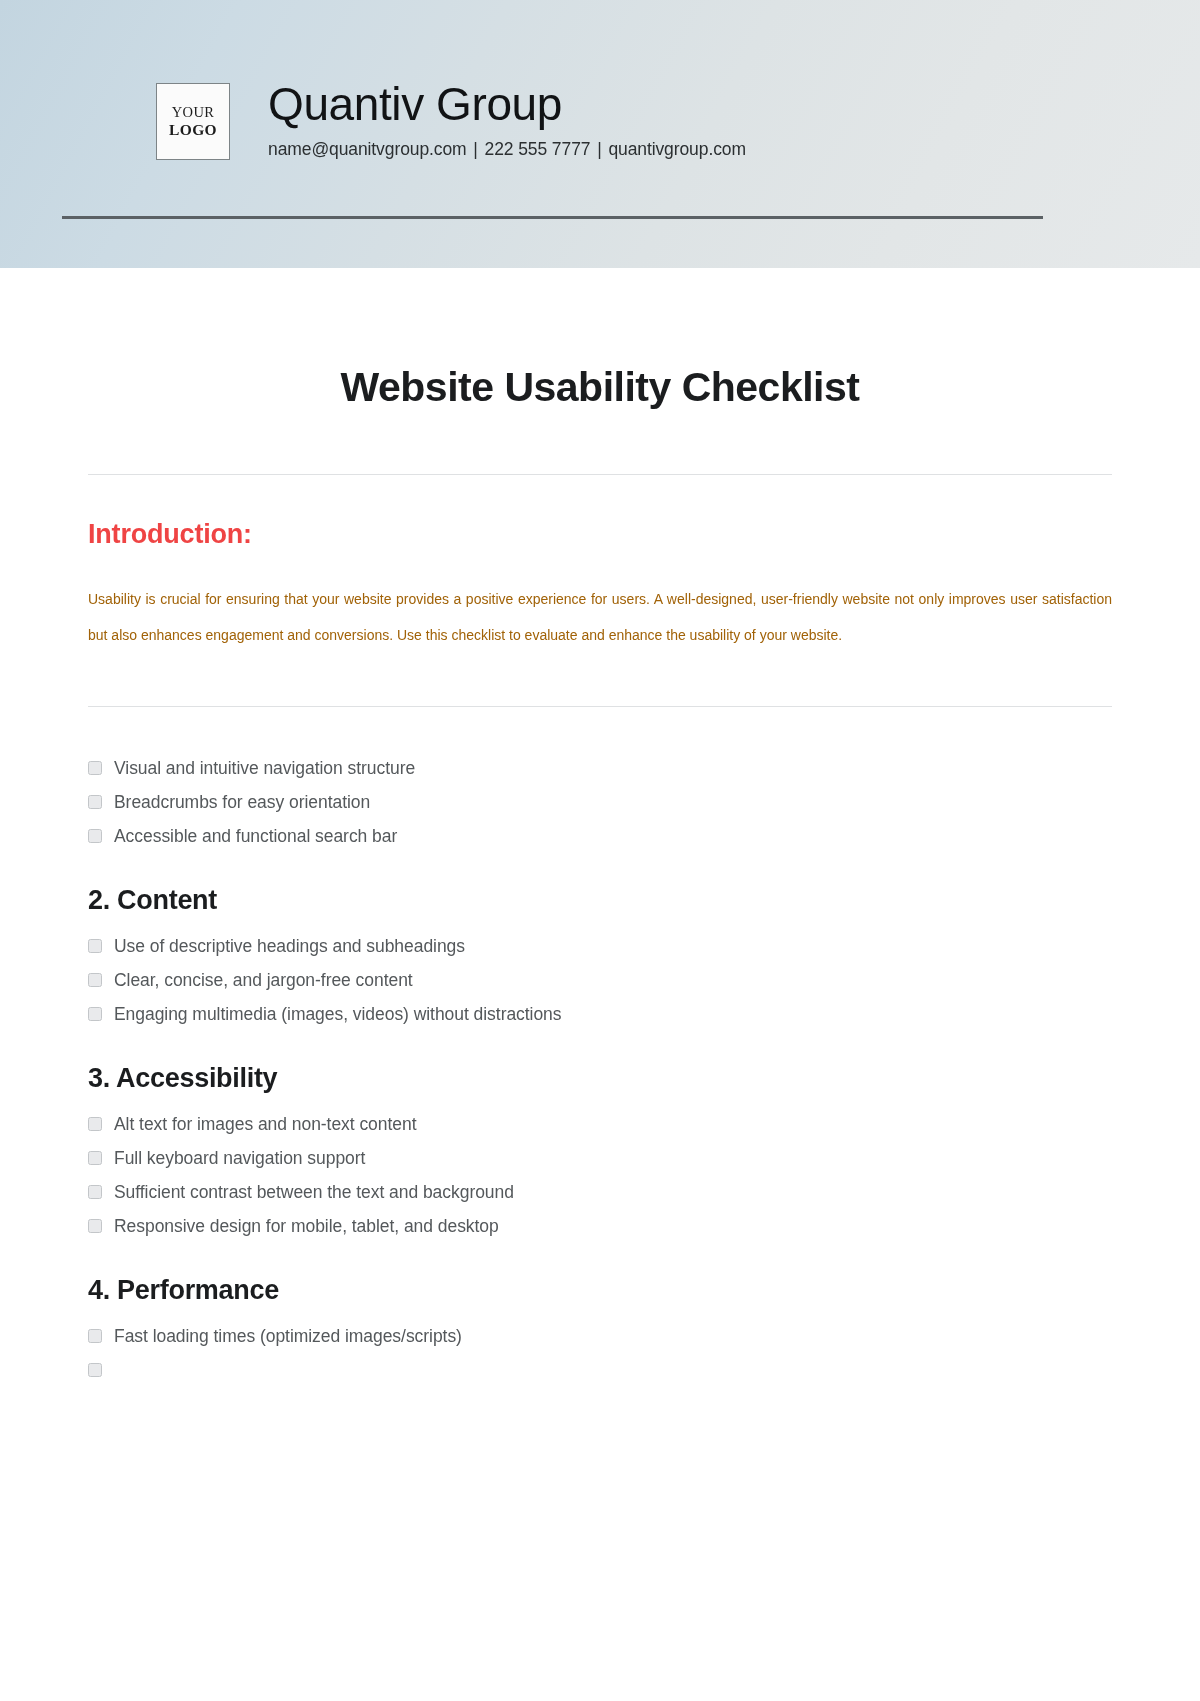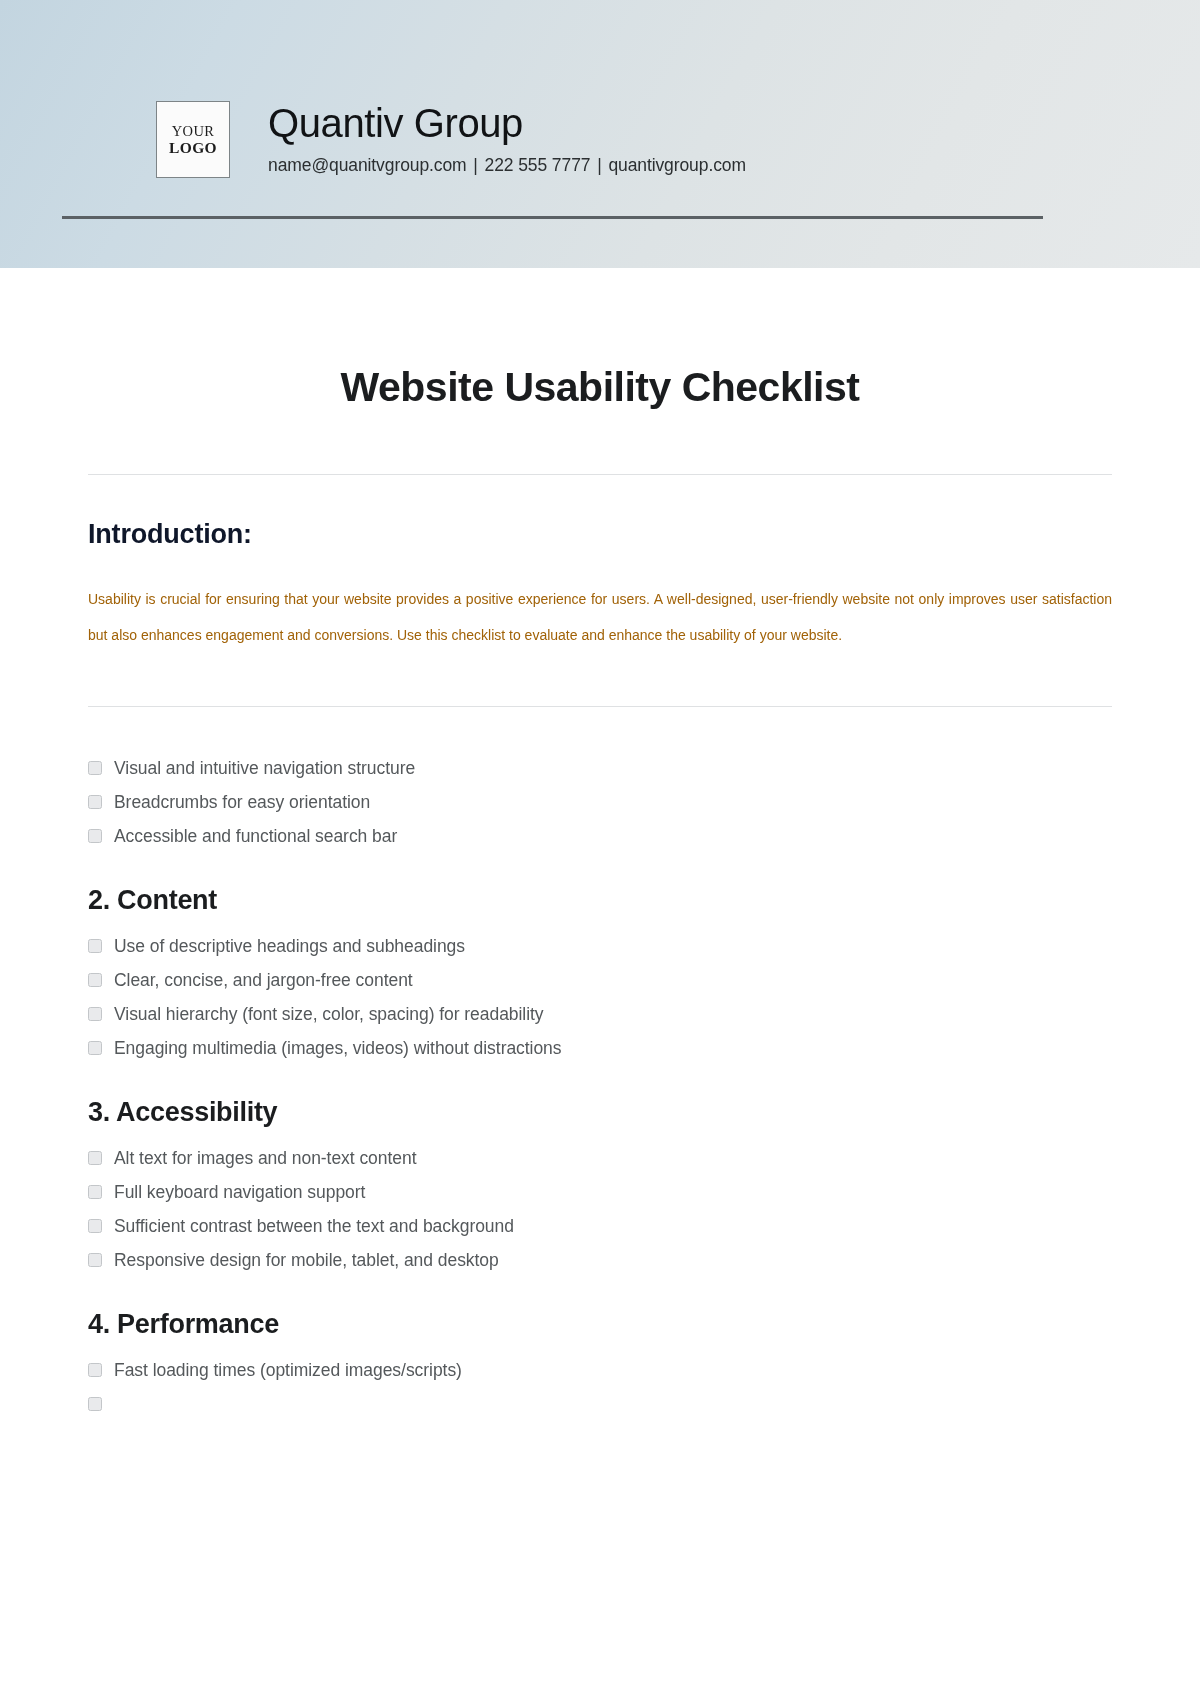--- a/index.html
+++ b/index.html
@@ -28,23 +28,23 @@
         #d5dfe4 38%,
         #dde3e5 58%,
         #e2e6e7 76%,
         #e6e9ea 100%);
     overflow: hidden;
   }
 
   .letterhead-inner {
     position: absolute;
     left: 156px;
-    top: 100px;
+    top: 80px;
     display: flex;
-    align-items: center;
+    align-items: flex-end;
   }
 
   .logo-box {
     width: 74px;
     height: 77px;
     background: #fbfbfb;
     border: 1.4px solid #7d8487;
     display: flex;
     flex-direction: column;
     align-items: center;
@@ -59,21 +59,21 @@
     letter-spacing: .4px;
   }
   .logo-your { font-size: 14.5px; }
   .logo-logo { font-size: 15.5px; font-weight: 700; }
 
   .brand {
     margin-left: 38px;
     padding-top: 0px;
   }
   .brand-name {
-    font-size: 40px;
+    font-size: 46px;
     font-weight: 400;
     color: #111315;
     letter-spacing: -0.4px;
     line-height: 1.08;
     white-space: nowrap;
   }
   .brand-contact {
     margin-top: 9px;
     font-size: 17.5px;
     color: #2b2f31;
@@ -111,21 +111,21 @@
     height: 1px;
     background: #dfe1e3;
     margin: 0;
   }
   .hr-title { margin-top: 63px; }
   .hr-intro { margin-top: 53px; }
 
   .section-intro-heading {
     font-size: 27px;
     font-weight: 700;
-    color: #0f172a;
+    color: #ef4444;
     letter-spacing: -0.2px;
     margin-top: 44px;
   }
 
   .intro-paragraph {
     margin-top: 31px;
     font-size: 14px;
     line-height: 36px;
     color: #a16207;
     text-align: justify;
@@ -233,24 +233,20 @@
       <div class="check-row">
         <span class="checkbox"></span>
         <span class="check-label">Use of descriptive headings and subheadings</span>
       </div>
       <div class="check-row">
         <span class="checkbox"></span>
         <span class="check-label">Clear, concise, and jargon-free content</span>
       </div>
       <div class="check-row">
         <span class="checkbox"></span>
-        <span class="check-label">Visual hierarchy (font size, color, spacing) for readability</span>
-      </div>
-      <div class="check-row">
-        <span class="checkbox"></span>
         <span class="check-label">Engaging multimedia (images, videos) without distractions</span>
       </div>
     </section>
 
     <section class="section">
       <h3 class="section-heading">3. Accessibility</h3>
       <div class="check-row">
         <span class="checkbox"></span>
         <span class="check-label">Alt text for images and non-text content</span>
       </div>

